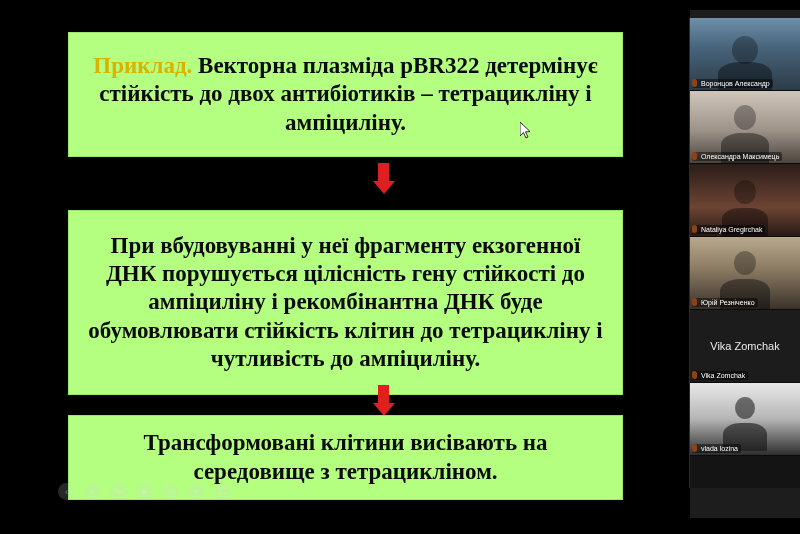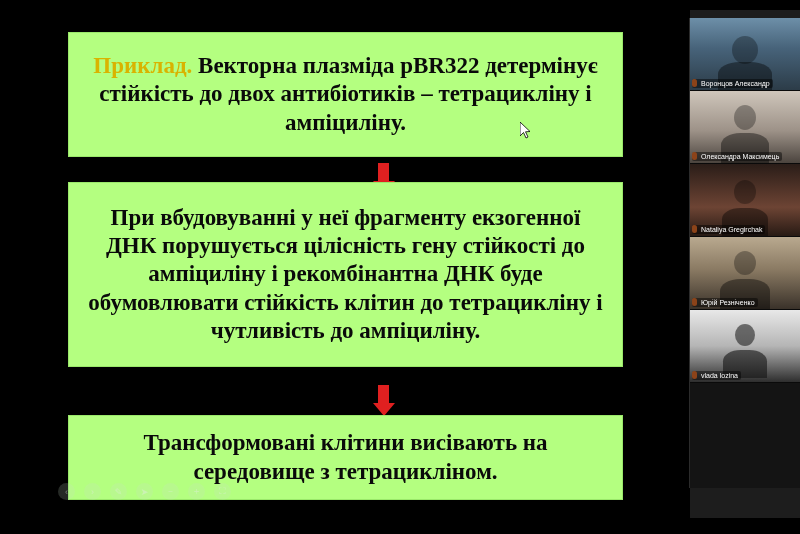--- a/index.html
+++ b/index.html
@@ -62,21 +62,21 @@
 
   #box1 {
     left: 68px;
     top: 22px;
     width: 555px;
     height: 125px;
     font-size: 23px;
   }
   #box2 {
     left: 68px;
-    top: 172px;
+    top: 200px;
     width: 555px;
     height: 185px;
     font-size: 23px;
   }
   #box3 {
     left: 68px;
     top: 405px;
     width: 555px;
     height: 85px;
     font-size: 23px;
@@ -322,20 +322,25 @@
       <div class="name">Nataliya Gregirchak</div>
     </div>
 
     <div class="tile vid-d">
       <div class="head-shape" style="width:22px;height:24px;top:14px;"></div>
       <div class="body-shape" style="width:50px;height:30px;top:42px;"></div>
       <div class="mic"></div>
       <div class="name">Юрій Резніченко</div>
     </div>
 
+    <div class="tile vid-e">
+      <div class="big-name">Vika Zomchak</div>
+      <div class="mic"></div>
+      <div class="name">Vika Zomchak</div>
+    </div>
 
     <div class="tile vid-f">
       <div class="head-shape" style="width:20px;height:22px;top:14px;background:rgba(20,20,20,0.55);"></div>
       <div class="body-shape" style="width:44px;height:28px;top:40px;background:rgba(20,20,20,0.6);"></div>
       <div class="mic"></div>
       <div class="name">vlada lozina</div>
     </div>
 
   </div>
 

